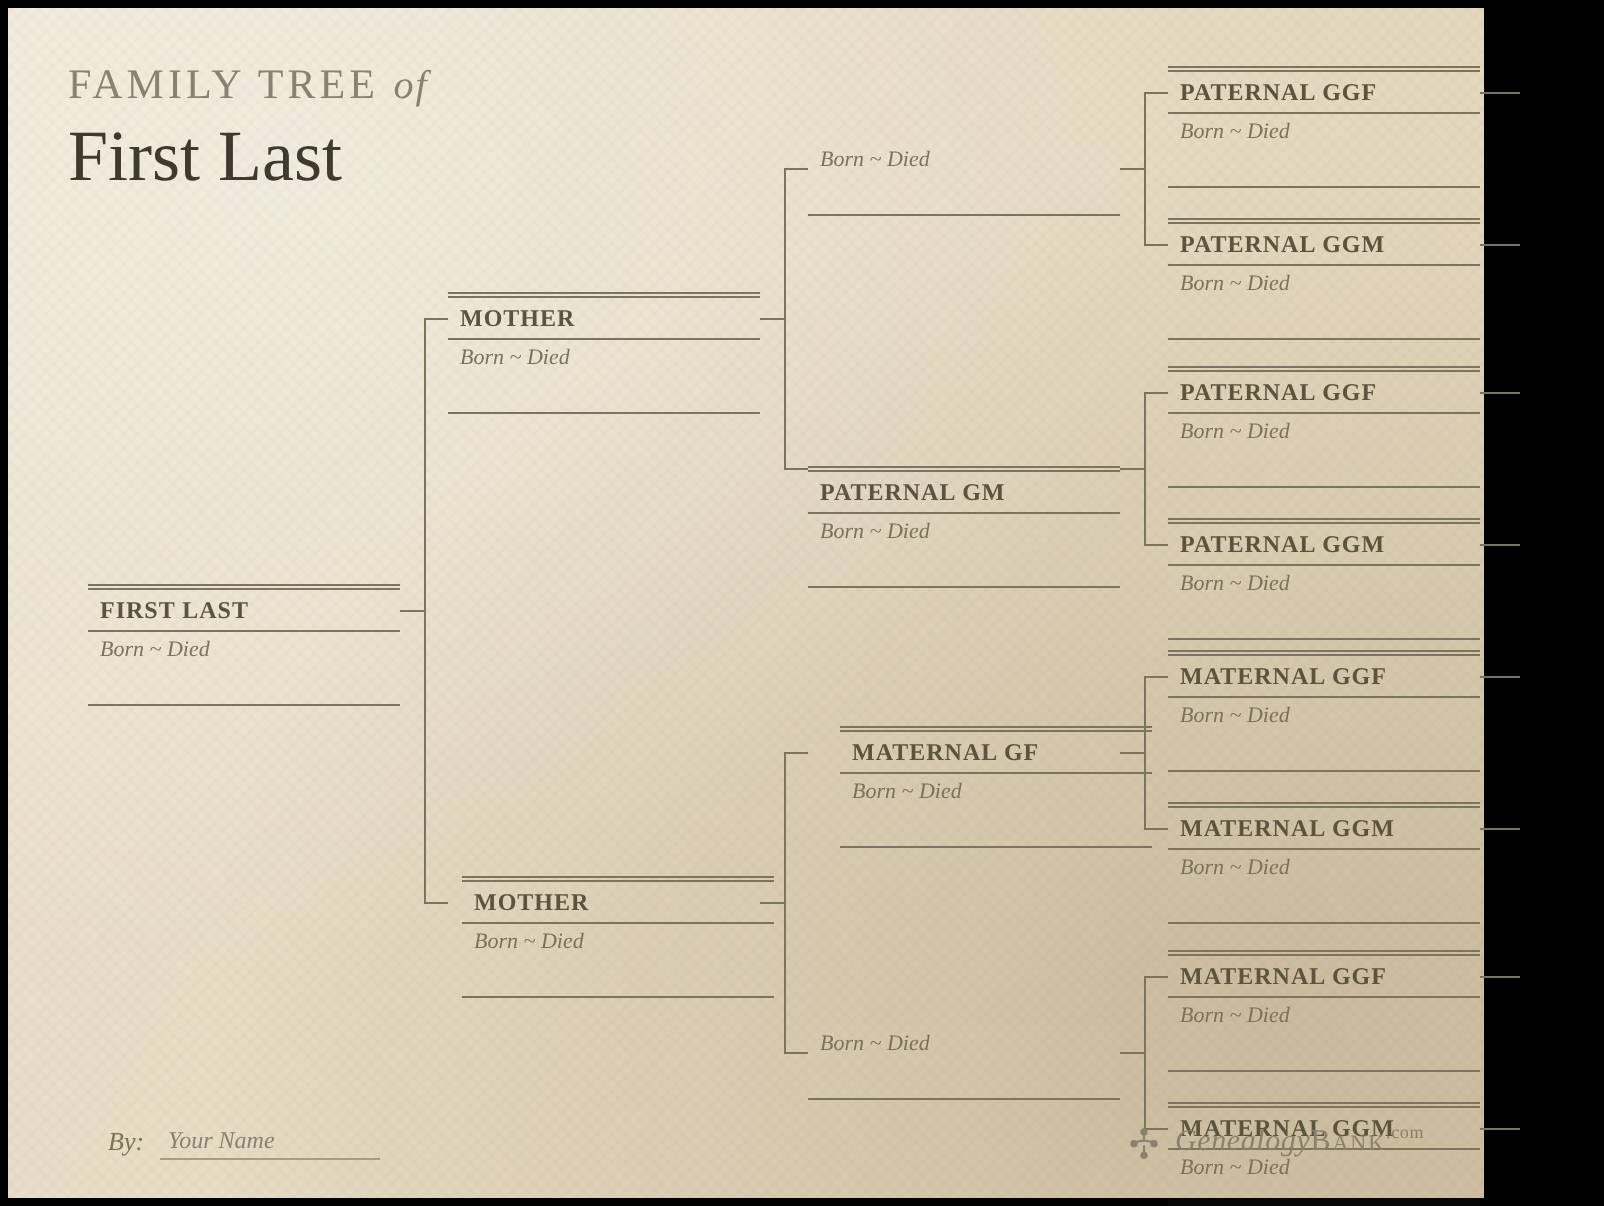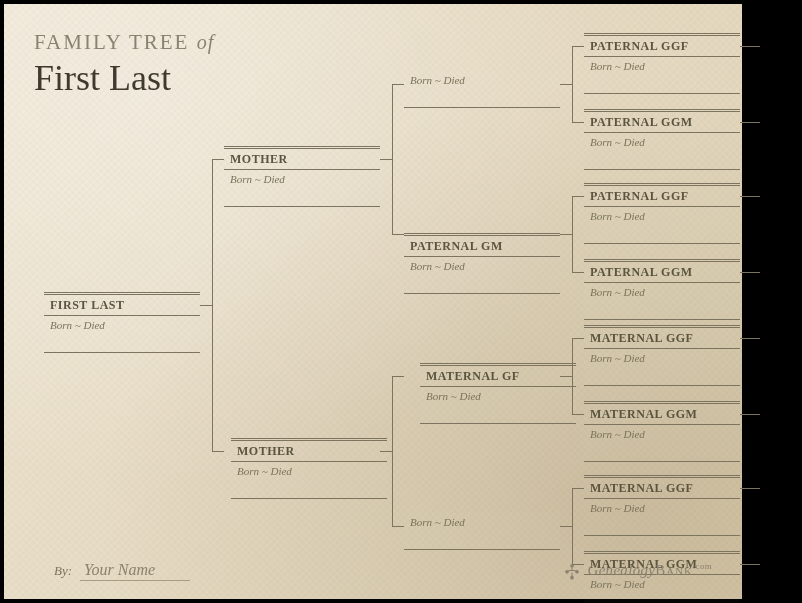--- a/index.html
+++ b/index.html
@@ -47,21 +47,21 @@
   }
   .node .hdr, .node .dates { background:rgba(255,255,255,0.02); }
 
   
   .vline { position:absolute; width:1px; background:#7c745f; }
   .hline { position:absolute; height:1px; background:#7c745f; }
 
   
   .footer { position:absolute; left:30px; bottom:18px; right:30px; display:flex; align-items:center; justify-content:space-between; color:#7a7359;margin-left:20px; }
   .by { font-style:italic; font-size:13px; display:flex; align-items:center; gap:8px; }
-  .by .field { border-bottom:1px solid #a69d83; min-width:110px; padding:1px 4px; font-style:italic; color:#8a8270; font-size:16px; }
+  .by .field { border-bottom:1px solid #a69d83; min-width:110px; padding:1px 4px; font-style:italic; color:#8a8270; font-size:12px; }
   .brand { display:flex; gap:6px; color:#8a8270; font-size:15px; letter-spacing:0.3px; }
   .brand svg { width:20px; height:20px; }
   .brand .g { font-style:italic; font-family:Georgia,serif; }
   .brand .bank { font-variant:small-caps; letter-spacing:1px; }
   .brand .com { font-size:9px; vertical-align:super; }
 </style>
 </head>
 <body>
 
 <div class="sheet">

